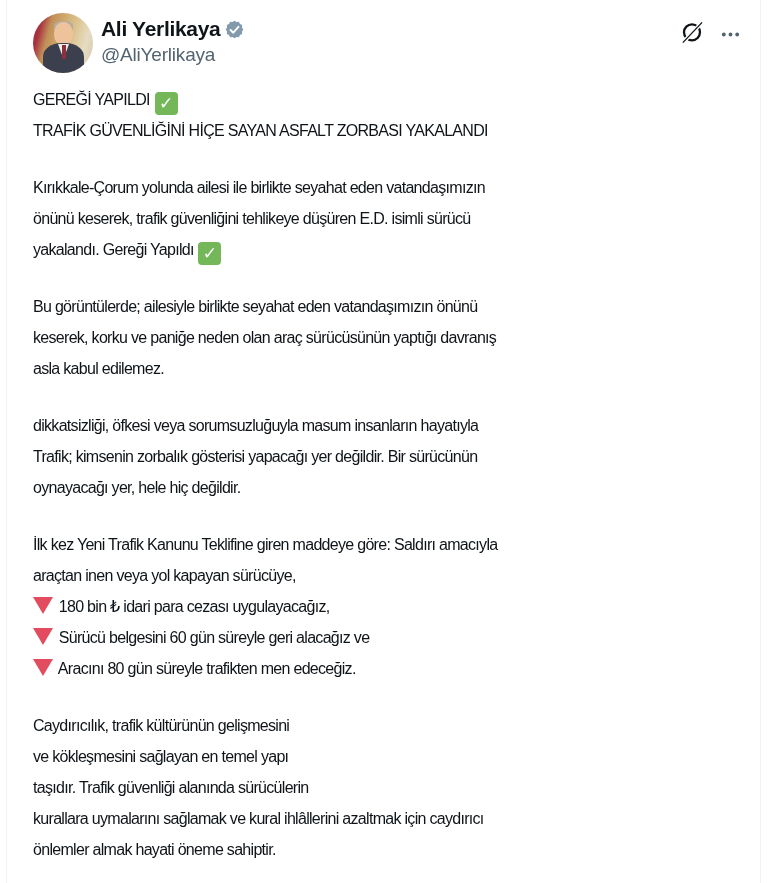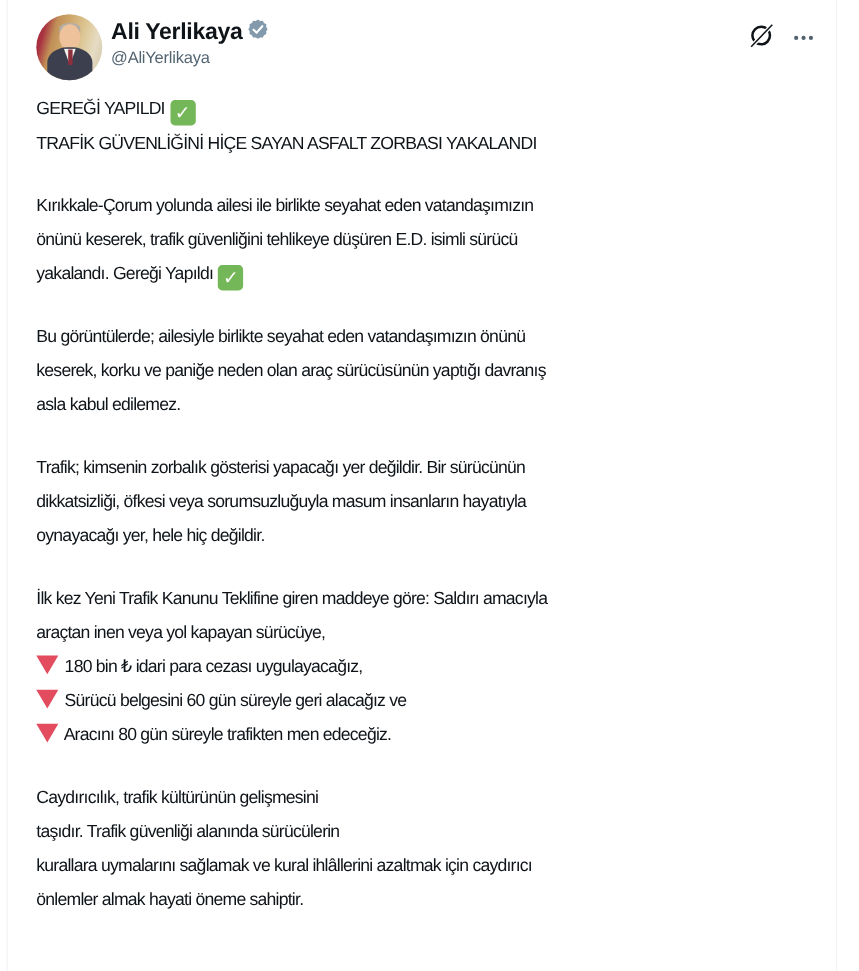--- a/index.html
+++ b/index.html
@@ -19,24 +19,24 @@
     width:60px;height:60px;border-radius:50%;overflow:hidden;position:relative;flex:none;
     background:linear-gradient(105deg,#9f2533 0%,#a93241 14%,#c08f57 27%,#cfa86b 43%,#dcc592 62%,#e6dcc3 80%,#d2c5aa 100%);
     cursor:pointer;
   }
   .av-head{position:absolute;left:21px;top:9px;width:19px;height:23px;border-radius:50% 50% 46% 46%;background:#eec39c;}
   .av-hair{position:absolute;left:21px;top:8px;width:19px;height:9px;border-radius:50% 50% 0 0;background:#b3ada3;}
   .av-suit{position:absolute;left:10px;top:30px;width:41px;height:31px;border-radius:45% 45% 0 0;background:#3c3f4e;}
   .av-shirt{position:absolute;left:25px;top:31px;width:11px;height:15px;background:#f3f0ea;clip-path:polygon(0 0,100% 0,50% 100%);}
   .av-tie{position:absolute;left:29px;top:32px;width:4px;height:14px;background:#8d2f3c;}
   .id-block{margin-left:8px;padding-top:4px;}
-  .name-row{display:flex;}
+  .name-row{display:flex;align-items:center;}
   .display-name{font-size:21px;font-weight:700;color:var(--text-primary,#0f1419);letter-spacing:-0.3px;cursor:pointer;}
   .verified{margin-left:5px;display:inline-flex;}
-  .handle{font-size:15px;color:var(--text-secondary,#536471);margin-top:3px;letter-spacing:-0.2px;cursor:pointer;}
+  .handle{font-size:19px;color:var(--text-secondary,#536471);margin-top:3px;letter-spacing:-0.2px;cursor:pointer;}
   .header-actions{margin-left:auto;display:flex;align-items:flex-start;gap:15px;padding-top:7px;}
   .icon-btn{background:none;border:none;padding:0;margin:0;cursor:pointer;display:inline-flex;}
   .more-btn{color:var(--text-secondary,#536471);padding-top:3px;}
   
   .tweet-body{
     margin-top:11px;
     font-size:16px;letter-spacing:-0.7px;color:var(--text-primary,#0f1419);
   }
   .paragraph + .paragraph{margin-top:26px;}
   .line{line-height:31px;height:31px;white-space:nowrap;}
@@ -111,32 +111,33 @@
         <div class="line"><span class="seg">Kırıkkale-Çorum yolunda ailesi ile birlikte seyahat eden vatandaşımızın</span></div>
         <div class="line"><span class="seg">önünü keserek, trafik güvenliğini tehlikeye düşüren E.D. isimli sürücü</span></div>
         <div class="line"><span class="seg">yakalandı. Gereği Yapıldı </span><span class="emoji-check"></span></div>
       </div>
       <div class="paragraph">
         <div class="line"><span class="seg">Bu görüntülerde; ailesiyle birlikte seyahat eden vatandaşımızın önünü</span></div>
         <div class="line"><span class="seg">keserek, korku ve paniğe neden olan araç sürücüsünün yaptığı davranış</span></div>
         <div class="line"><span class="seg">asla kabul edilemez.</span></div>
       </div>
       <div class="paragraph">
+        <div class="line"><span class="seg">dikkatsizliği, öfkesi veya sorumsuzluğuyla masum insanların hayatıyla</span></div>
         <div class="line"><span class="seg">Trafik; kimsenin zorbalık gösterisi yapacağı yer değildir. Bir sürücünün</span></div>
-        <div class="line"><span class="seg">dikkatsizliği, öfkesi veya sorumsuzluğuyla masum insanların hayatıyla</span></div>
         <div class="line"><span class="seg">oynayacağı yer, hele hiç değildir.</span></div>
       </div>
       <div class="paragraph">
         <div class="line"><span class="seg">İlk kez Yeni Trafik Kanunu Teklifine giren maddeye göre: Saldırı amacıyla</span></div>
         <div class="line"><span class="seg">araçtan inen veya yol kapayan sürücüye,</span></div>
         <div class="line"><span class="emoji-triangle"></span><span class="seg"> 180 bin ₺ idari para cezası uygulayacağız,</span></div>
         <div class="line"><span class="emoji-triangle"></span><span class="seg"> Sürücü belgesini 60 gün süreyle geri alacağız ve</span></div>
         <div class="line"><span class="emoji-triangle"></span><span class="seg"> Aracını 80 gün süreyle trafikten men edeceğiz.</span></div>
       </div>
       <div class="paragraph">
         <div class="line"><span class="seg">Caydırıcılık, trafik kültürünün gelişmesini</span></div>
+        <div class="line"><span class="seg">ve kökleşmesini sağlayan en temel yapı</span></div>
         <div class="line"><span class="seg">taşıdır. Trafik güvenliği alanında sürücülerin</span></div>
         <div class="line"><span class="seg">kurallara uymalarını sağlamak ve kural ihlâllerini azaltmak için caydırıcı</span></div>
         <div class="line"><span class="seg">önlemler almak hayati öneme sahiptir.</span></div>
       </div>
     </div>
 
 </div>
 
 </body></html>

